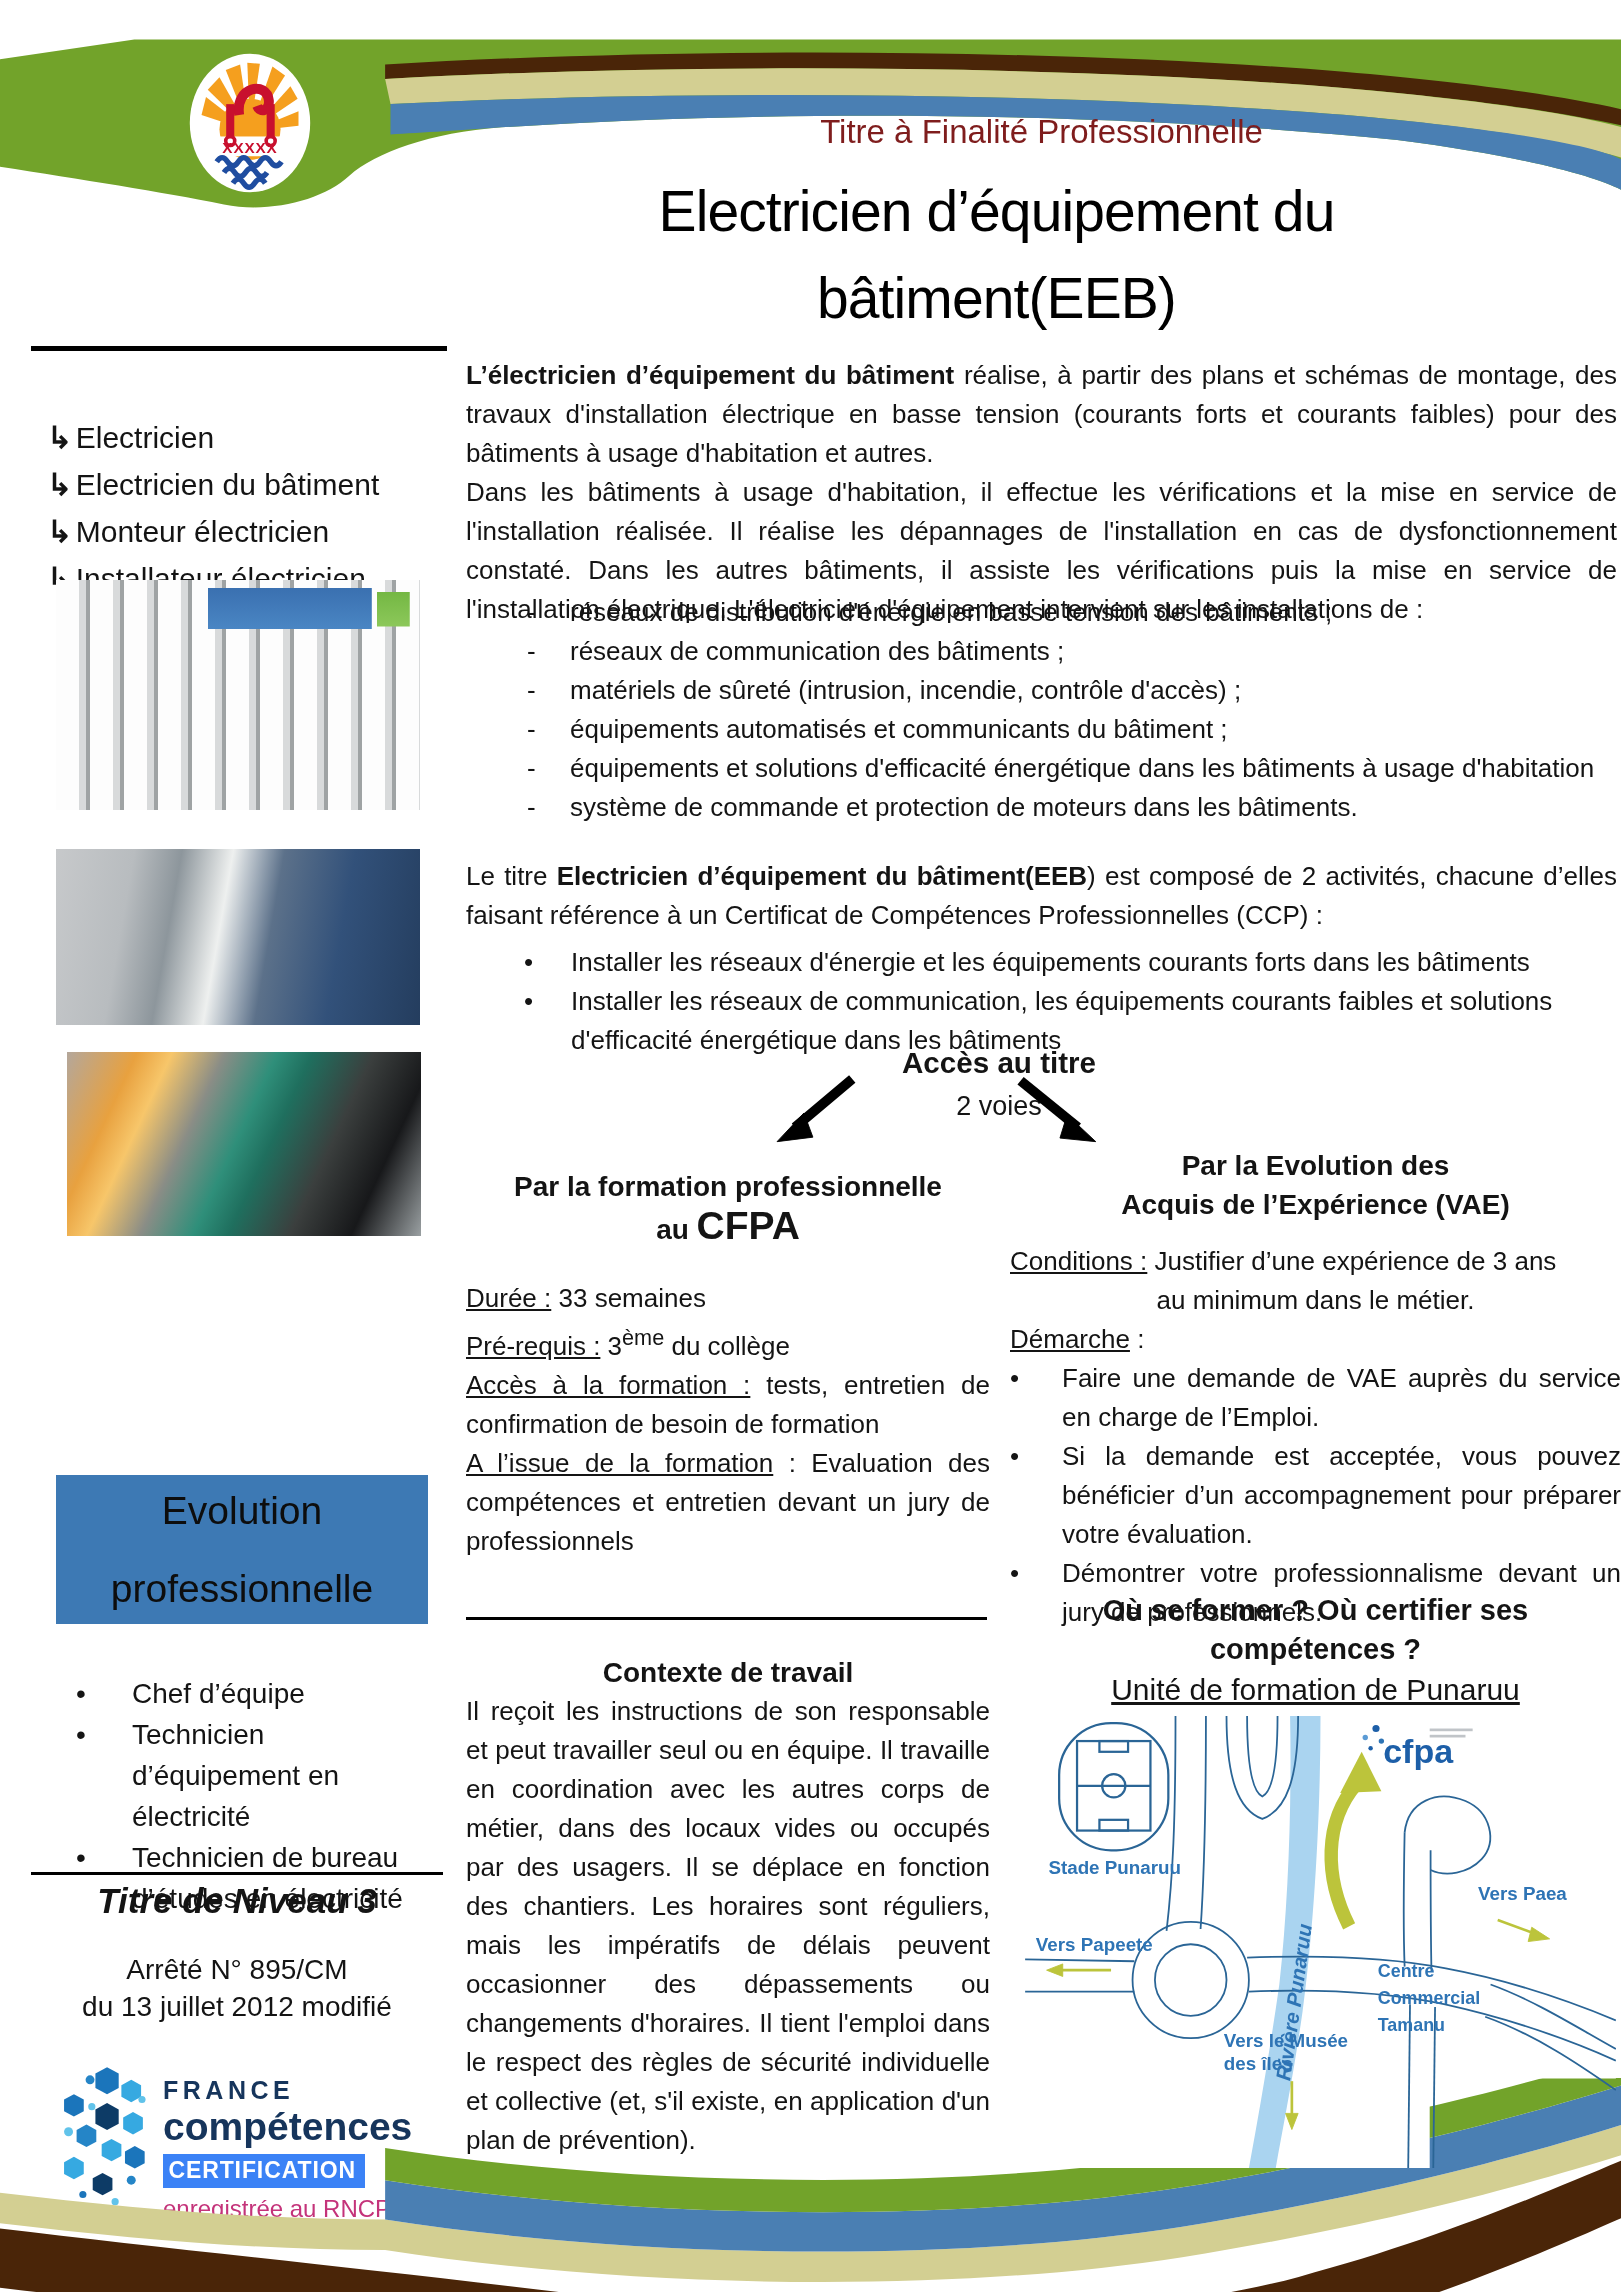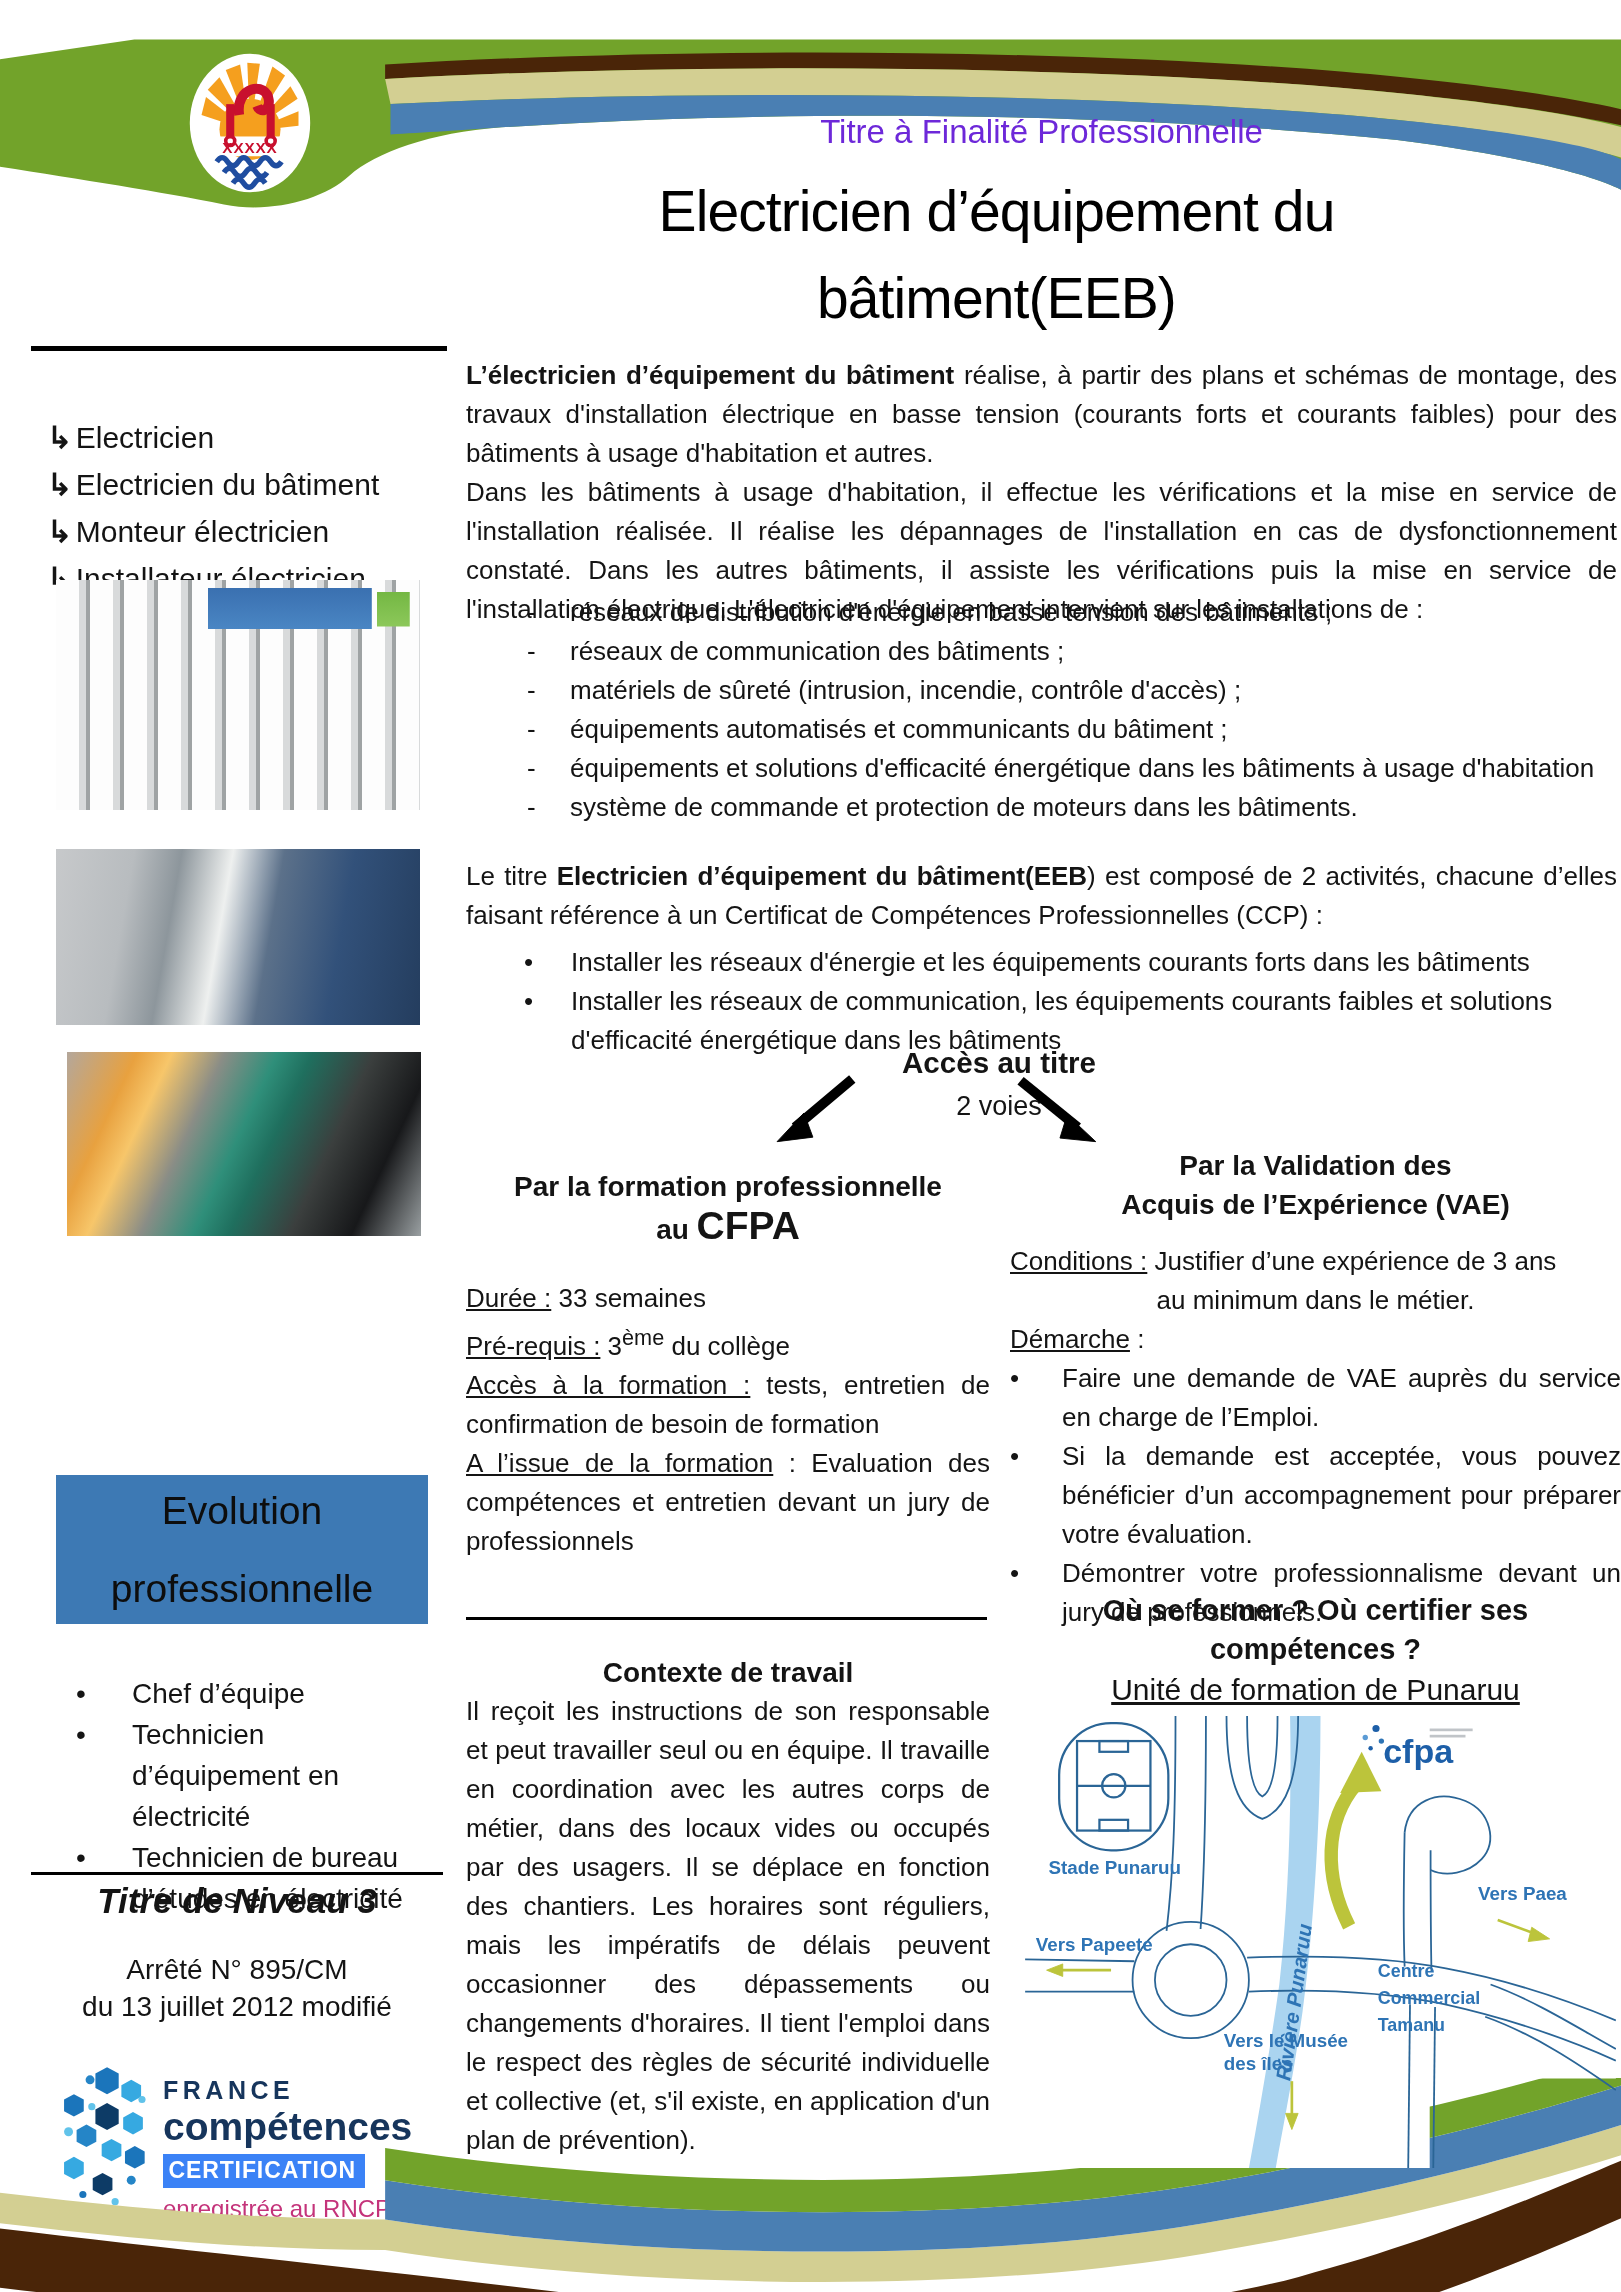--- a/index.html
+++ b/index.html
@@ -8,21 +8,21 @@
   .abs{position:absolute;}
   .center{text-align:center;}
   .just{text-align:justify;}
   .b{font-weight:bold;}
   .u{text-decoration:underline;}
   .body-text{font-size:26px;line-height:39px;}
 
   
   .hdr-svg{left:0;top:0;width:1622px;height:287px;}
   .crest{left:188px;top:52px;width:124px;height:142px;}
-  .eyebrow{left:466px;top:113px;width:1151px;font-size:33px;color:#6d28d9;}
+  .eyebrow{left:466px;top:113px;width:1151px;font-size:33px;color:#7f1d1d;}
   .main-title{left:394px;top:168px;width:1205px;font-size:57px;line-height:87px;color:#000;letter-spacing:-0.9px;}
 
   
   .metier-rule{left:31px;top:346px;width:416px;height:5.4px;background:#000;}
   .metier-title{left:31px;top:358px;width:416px;font-size:39px;}
   .metier-list{left:47px;top:414px;width:412px;font-size:30px;line-height:47px;}
   .metier-item{display:flex;align-items:baseline;}
   .metier-arrow{font-weight:bold;font-size:30px;margin-right:3.6px;}
   .photo{border:0;}
   .photo1{left:56px;top:580px;width:364px;height:230px;
@@ -287,21 +287,21 @@
     <div class="form-h1 b center"><span>au </span><span class="cfpa">CFPA</span></div>
     <div class="form-details body-text just">
       <span class="u">Durée :</span><span> 33 semaines</span><br>
       <span class="u">Pré-requis :</span><span> 3</span><sup>ème</sup><span> du collège</span><br>
       <span class="u">Accès à la formation :</span><span> tests, entretien de confirmation de besoin de formation</span><br>
       <span class="u">A l’issue de la formation</span><span> : Evaluation des compétences et entretien devant un jury de professionnels</span>
     </div>
   </div>
 
   <div class="abs vae">
-    <div class="vae-h b center">Par la Validation des</div>
+    <div class="vae-h b center">Par la Evolution des</div>
     <div class="vae-h b center">Acquis de l’Expérience (VAE)</div>
     <div class="body-text" style="margin-top:18px;">
       <span class="u">Conditions :</span><span> Justifier d’une expérience de 3 ans</span>
       <div class="vae-cond2">au minimum dans le métier.</div>
       <div><span class="u">Démarche</span><span> :</span></div>
     </div>
     <div class="vae-bullets body-text">
       <div class="dotline">
         <span class="dot-mark">•</span>
         <span class="t">Faire une demande de VAE auprès du service en charge de l’Emploi.</span>

